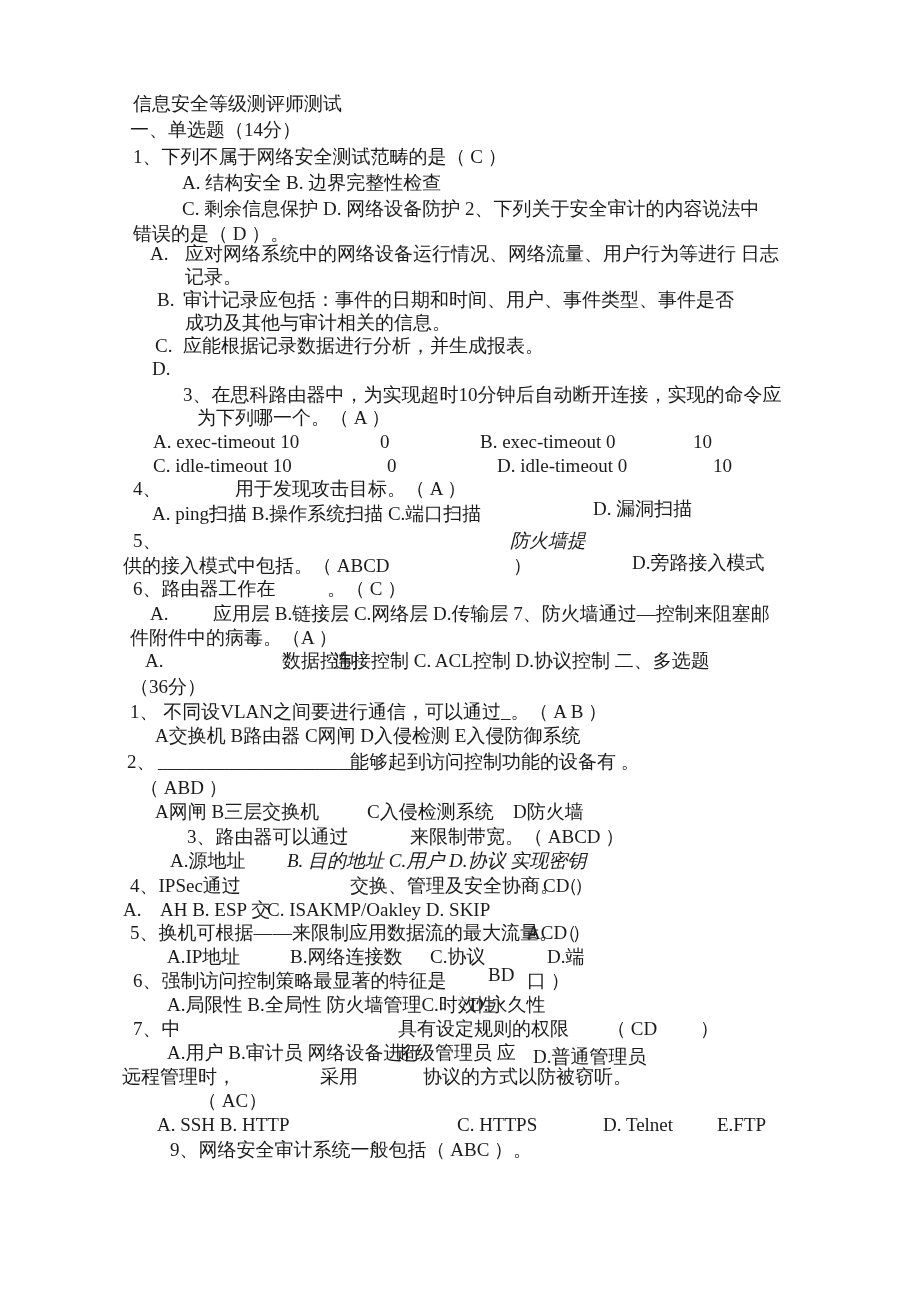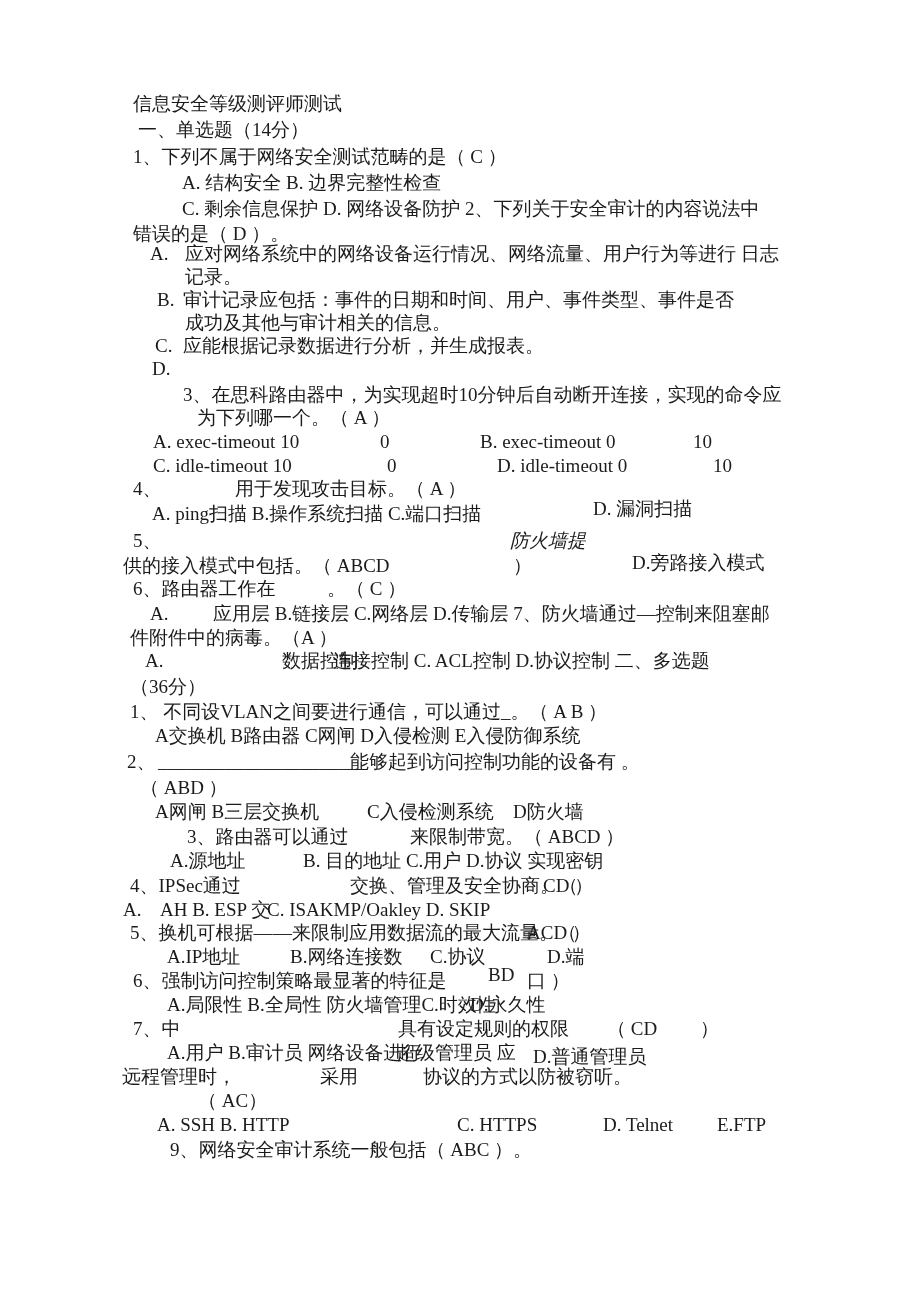--- a/index.html
+++ b/index.html
@@ -31,21 +31,21 @@
   }
 </style>
 </head>
 <body>
 
 <div class="page">
     <div class="line" style="top: 93px;">
       <span class="seg" style="left: 133px;">信息安全等级测评师测试</span>
     </div>
     <div class="line" style="top: 119px;">
-      <span class="seg" style="left: 138px;">一、单选题（14分）</span>
+      <span class="seg" style="left: 130px;">一、单选题（14分）</span>
     </div>
     <div class="line" style="top: 146px;">
       <span class="seg" style="left: 133px;">1、下列不属于网络安全测试范畴的是（ C ）</span>
     </div>
     <div class="line" style="top: 172px;">
       <span class="seg" style="left: 182px;">A. 结构安全 B. 边界完整性检查</span>
     </div>
     <div class="line" style="top: 198px;">
       <span class="seg" style="left: 182px;">C. 剩余信息保护 D. 网络设备防护 2、下列关于安全审计的内容说法中</span>
     </div>
@@ -145,21 +145,21 @@
       <span class="seg" style="left: 155px;">A网闸 B三层交换机</span>
       <span class="seg" style="left: 367px;">C入侵检测系统</span>
       <span class="seg" style="left: 513px;">D防火墙</span>
     </div>
     <div class="line" style="top: 826px;">
       <span class="seg" style="left: 187px;">3、路由器可以通过</span>
       <span class="seg" style="left: 410px;">来限制带宽。（ ABCD ）</span>
     </div>
     <div class="line" style="top: 850px;">
       <span class="seg" style="left: 170px;">A.源地址</span>
-      <span class="seg" style="left: 303px;">B. 目的地址 C.用户 D.协议 实现密钥</span>
+      <span class="seg" style="left: 287px; font-style: italic;">B. 目的地址 C.用户 D.协议 实现密钥</span>
     </div>
     <div class="line" style="top: 875px;">
       <span class="seg" style="left: 130px;">4、IPSec通过</span>
       <span class="seg" style="left: 350px;">交换、管理及安全协商。（</span>
       <span class="seg" style="left: 543px;">CD ）</span>
     </div>
     <div class="line" style="top: 899px;">
       <span class="seg" style="left: 123px;">A.</span>
       <span class="seg" style="left: 160px;">AH B. ESP 交</span>
       <span class="seg" style="left: 267px;">C. ISAKMP/Oakley D. SKIP</span>

